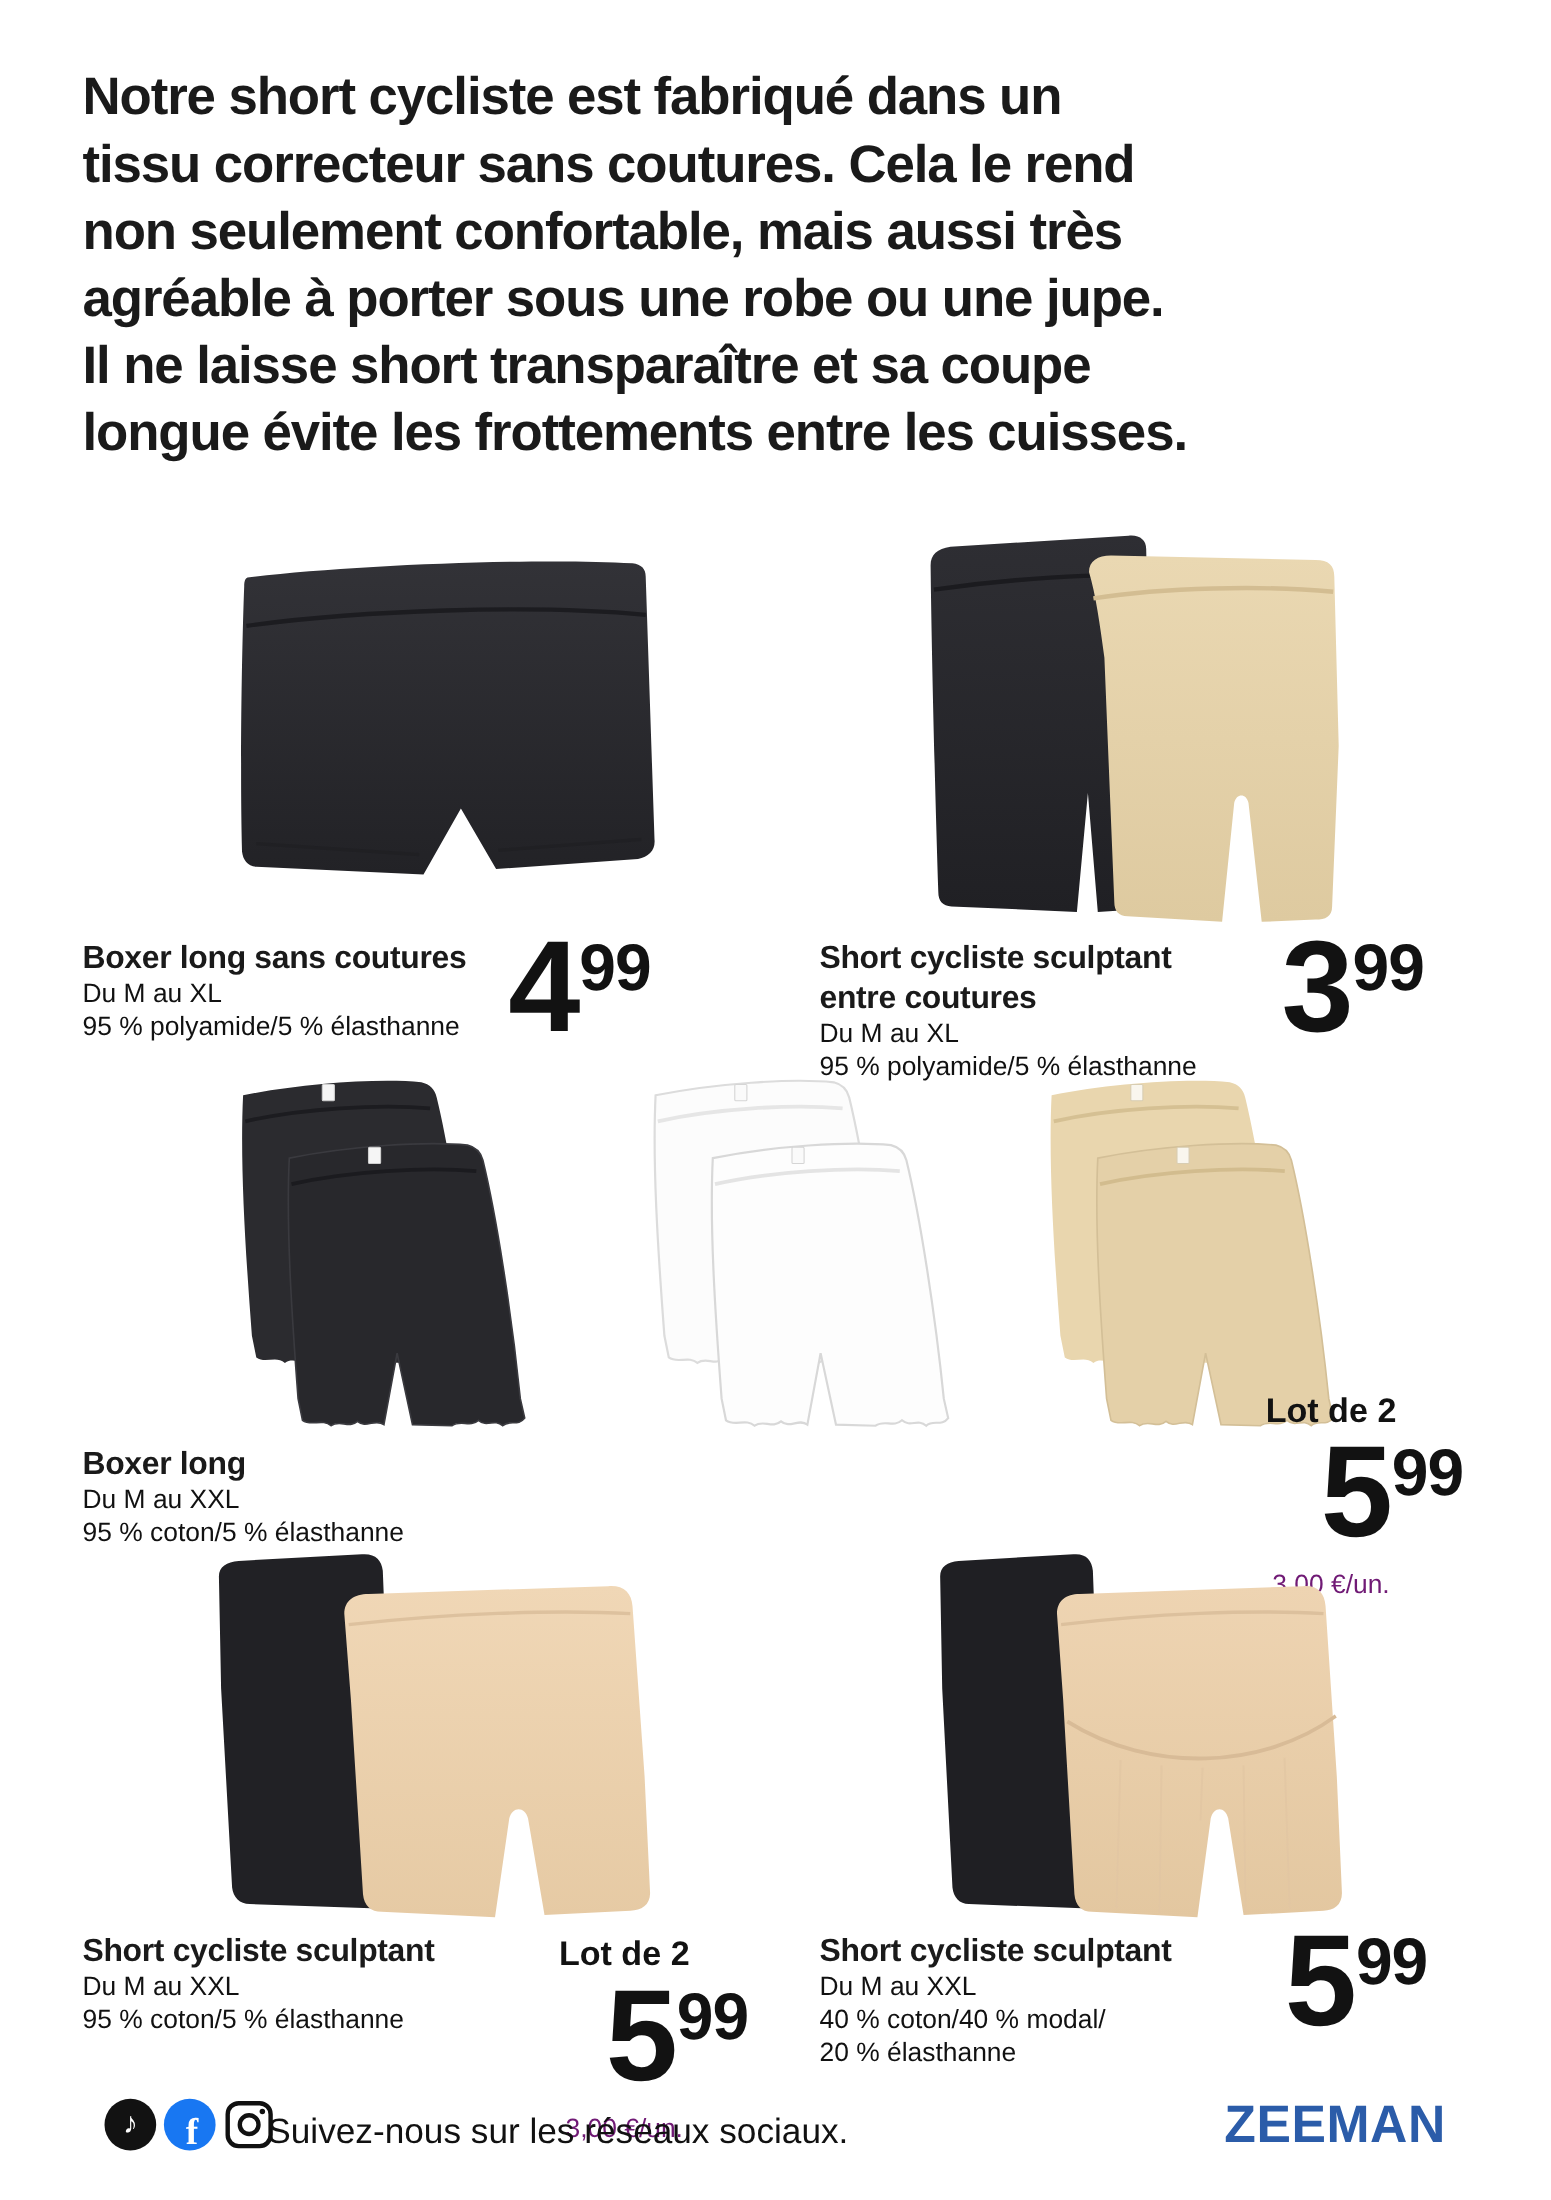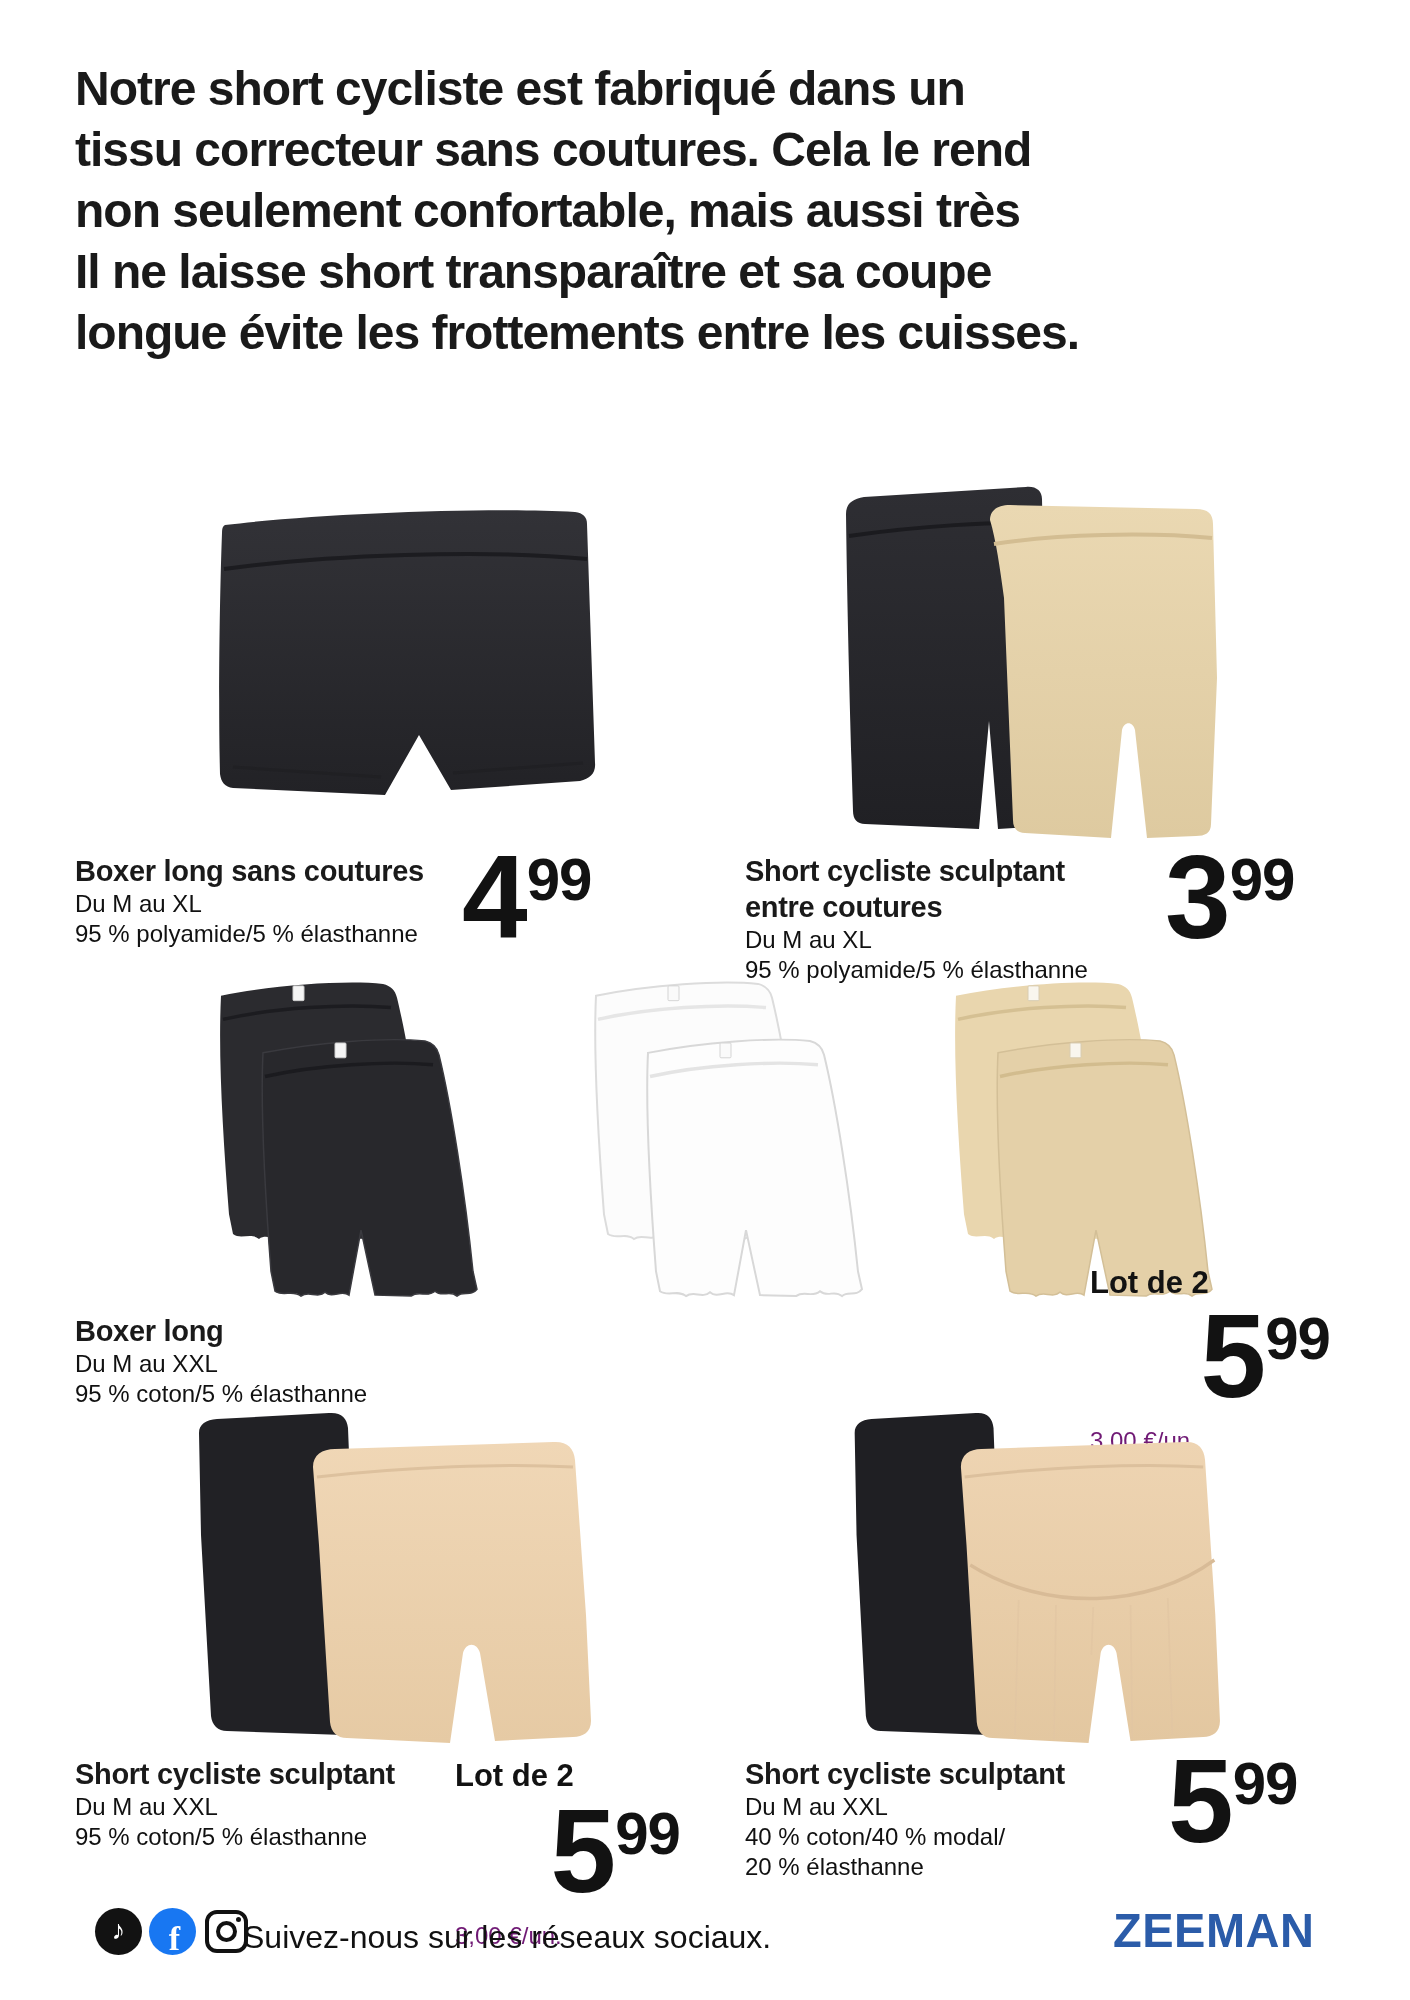--- a/index.html
+++ b/index.html
@@ -16,21 +16,21 @@
   .ptitle{font-size:29px;font-weight:bold;line-height:36px;color:#1a1a1a;letter-spacing:-0.3px;white-space:nowrap;}
   .pline{font-size:24px;line-height:30px;color:#111;white-space:nowrap;}
   
   .price-block{position:absolute;}
   .price{display:flex;align-items:flex-start;justify-content:flex-end;}
   .price.left{justify-content:flex-start;}
   .euros{font-size:118px;font-weight:bold;line-height:0.84;letter-spacing:-5px;color:#121212;}
   .cents{font-size:60px;font-weight:bold;line-height:0.9;margin-left:4px;margin-top:5px;letter-spacing:-1px;color:#121212;}
   .lot{font-size:31px;font-weight:bold;line-height:36px;color:#121212;}
   .unit{font-size:24px;line-height:30px;color:#701a75;margin-top:20px;}
-  .tar{text-align:left;}
+  .tar{text-align:center;}
   
   .footer-social{position:absolute;left:95px;top:1908px;display:flex;align-items:center;}
   .soc{width:47px;height:47px;margin-right:7px;position:relative;flex:0 0 auto;}
   .soc-tiktok{background:#121212;border-radius:50%;display:flex;align-items:center;justify-content:center;}
   .soc-tiktok span{color:#fff;font-size:27px;font-weight:bold;transform:translateY(-1px);}
   .soc-fb{background:#1877f2;border-radius:50%;display:flex;align-items:flex-end;justify-content:center;overflow:hidden;}
   .soc-fb span{color:#fff;font-size:34px;font-weight:bold;font-family:"Liberation Serif",serif;line-height:0.95;transform:translateX(2px);}
   .soc-ig{background:#fff;}
   .soc-ig .frame{position:absolute;inset:2px;border:4px solid #111;border-radius:12px;}
   .soc-ig .lens{position:absolute;left:13px;top:13px;width:13px;height:13px;border:4px solid #111;border-radius:50%;}
@@ -40,20 +40,21 @@
 </style>
 </head>
 <body>
 
 <div id="page">
 
   <div class="intro">
     <div>Notre short cycliste est fabriqué dans un</div>
     <div>tissu correcteur sans coutures. Cela le rend</div>
     <div>non seulement confortable, mais aussi très</div>
+    <div>agréable à porter sous une robe ou une jupe.</div>
     <div>Il ne laisse short transparaître et sa coupe</div>
     <div>longue évite les frottements entre les cuisses.</div>
   </div>
 
   <div class="photo" style="left:185px;top:505px;width:425px;height:305px;">
     <svg viewBox="0 0 425 305" preserveAspectRatio="none">
       <defs>
         <linearGradient id="gA" x1="0" y1="0" x2="0" y2="1">
           <stop offset="0" stop-color="#323237"></stop>
             <stop offset="1" stop-color="#222226"></stop>

